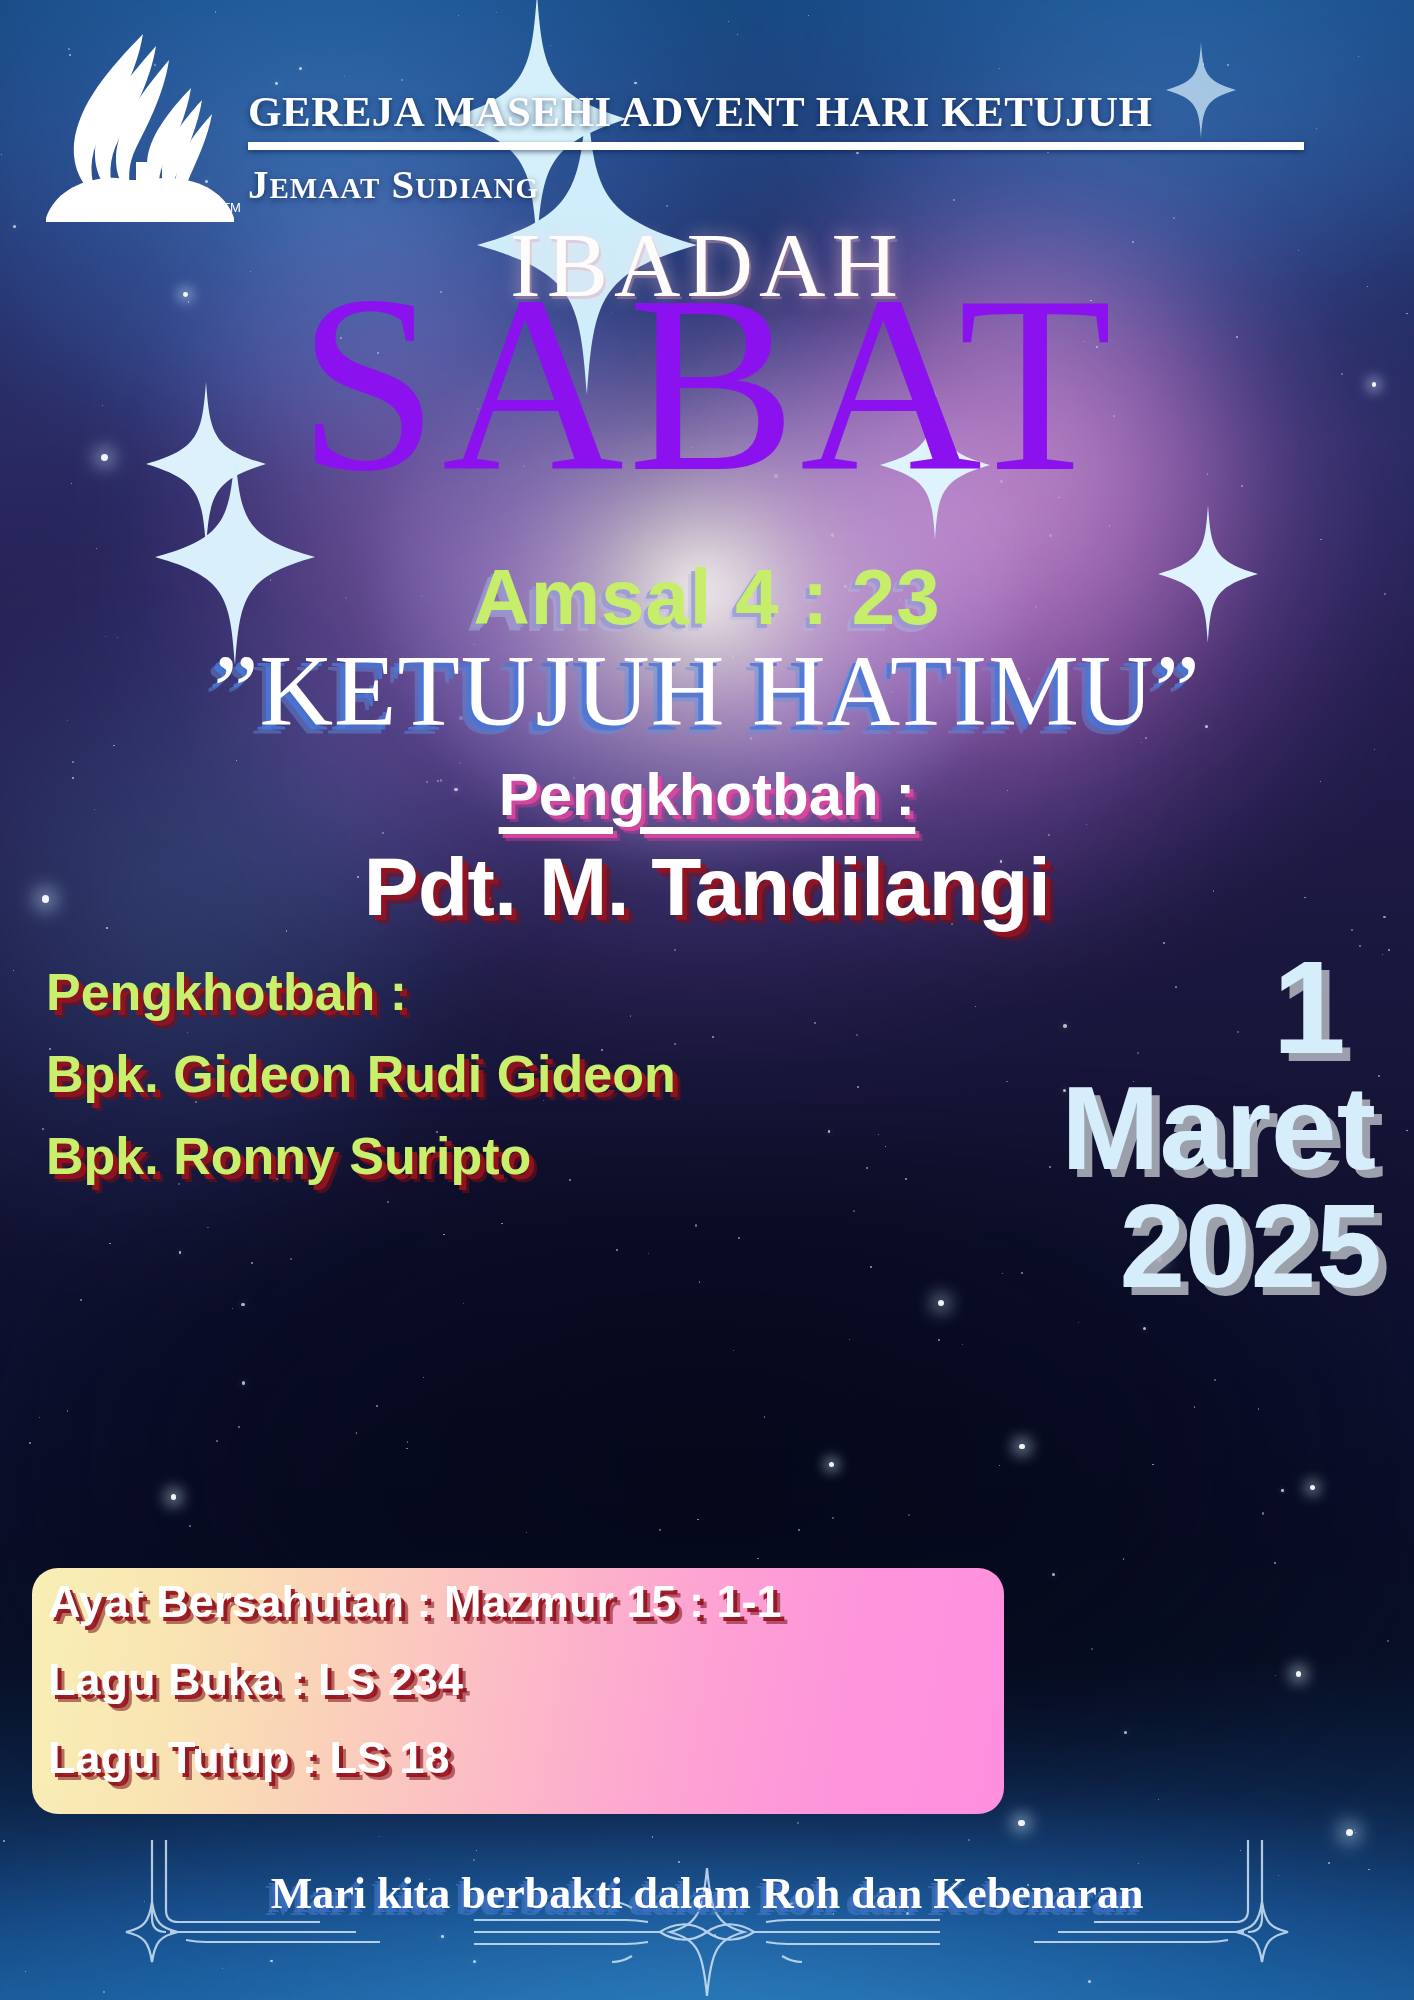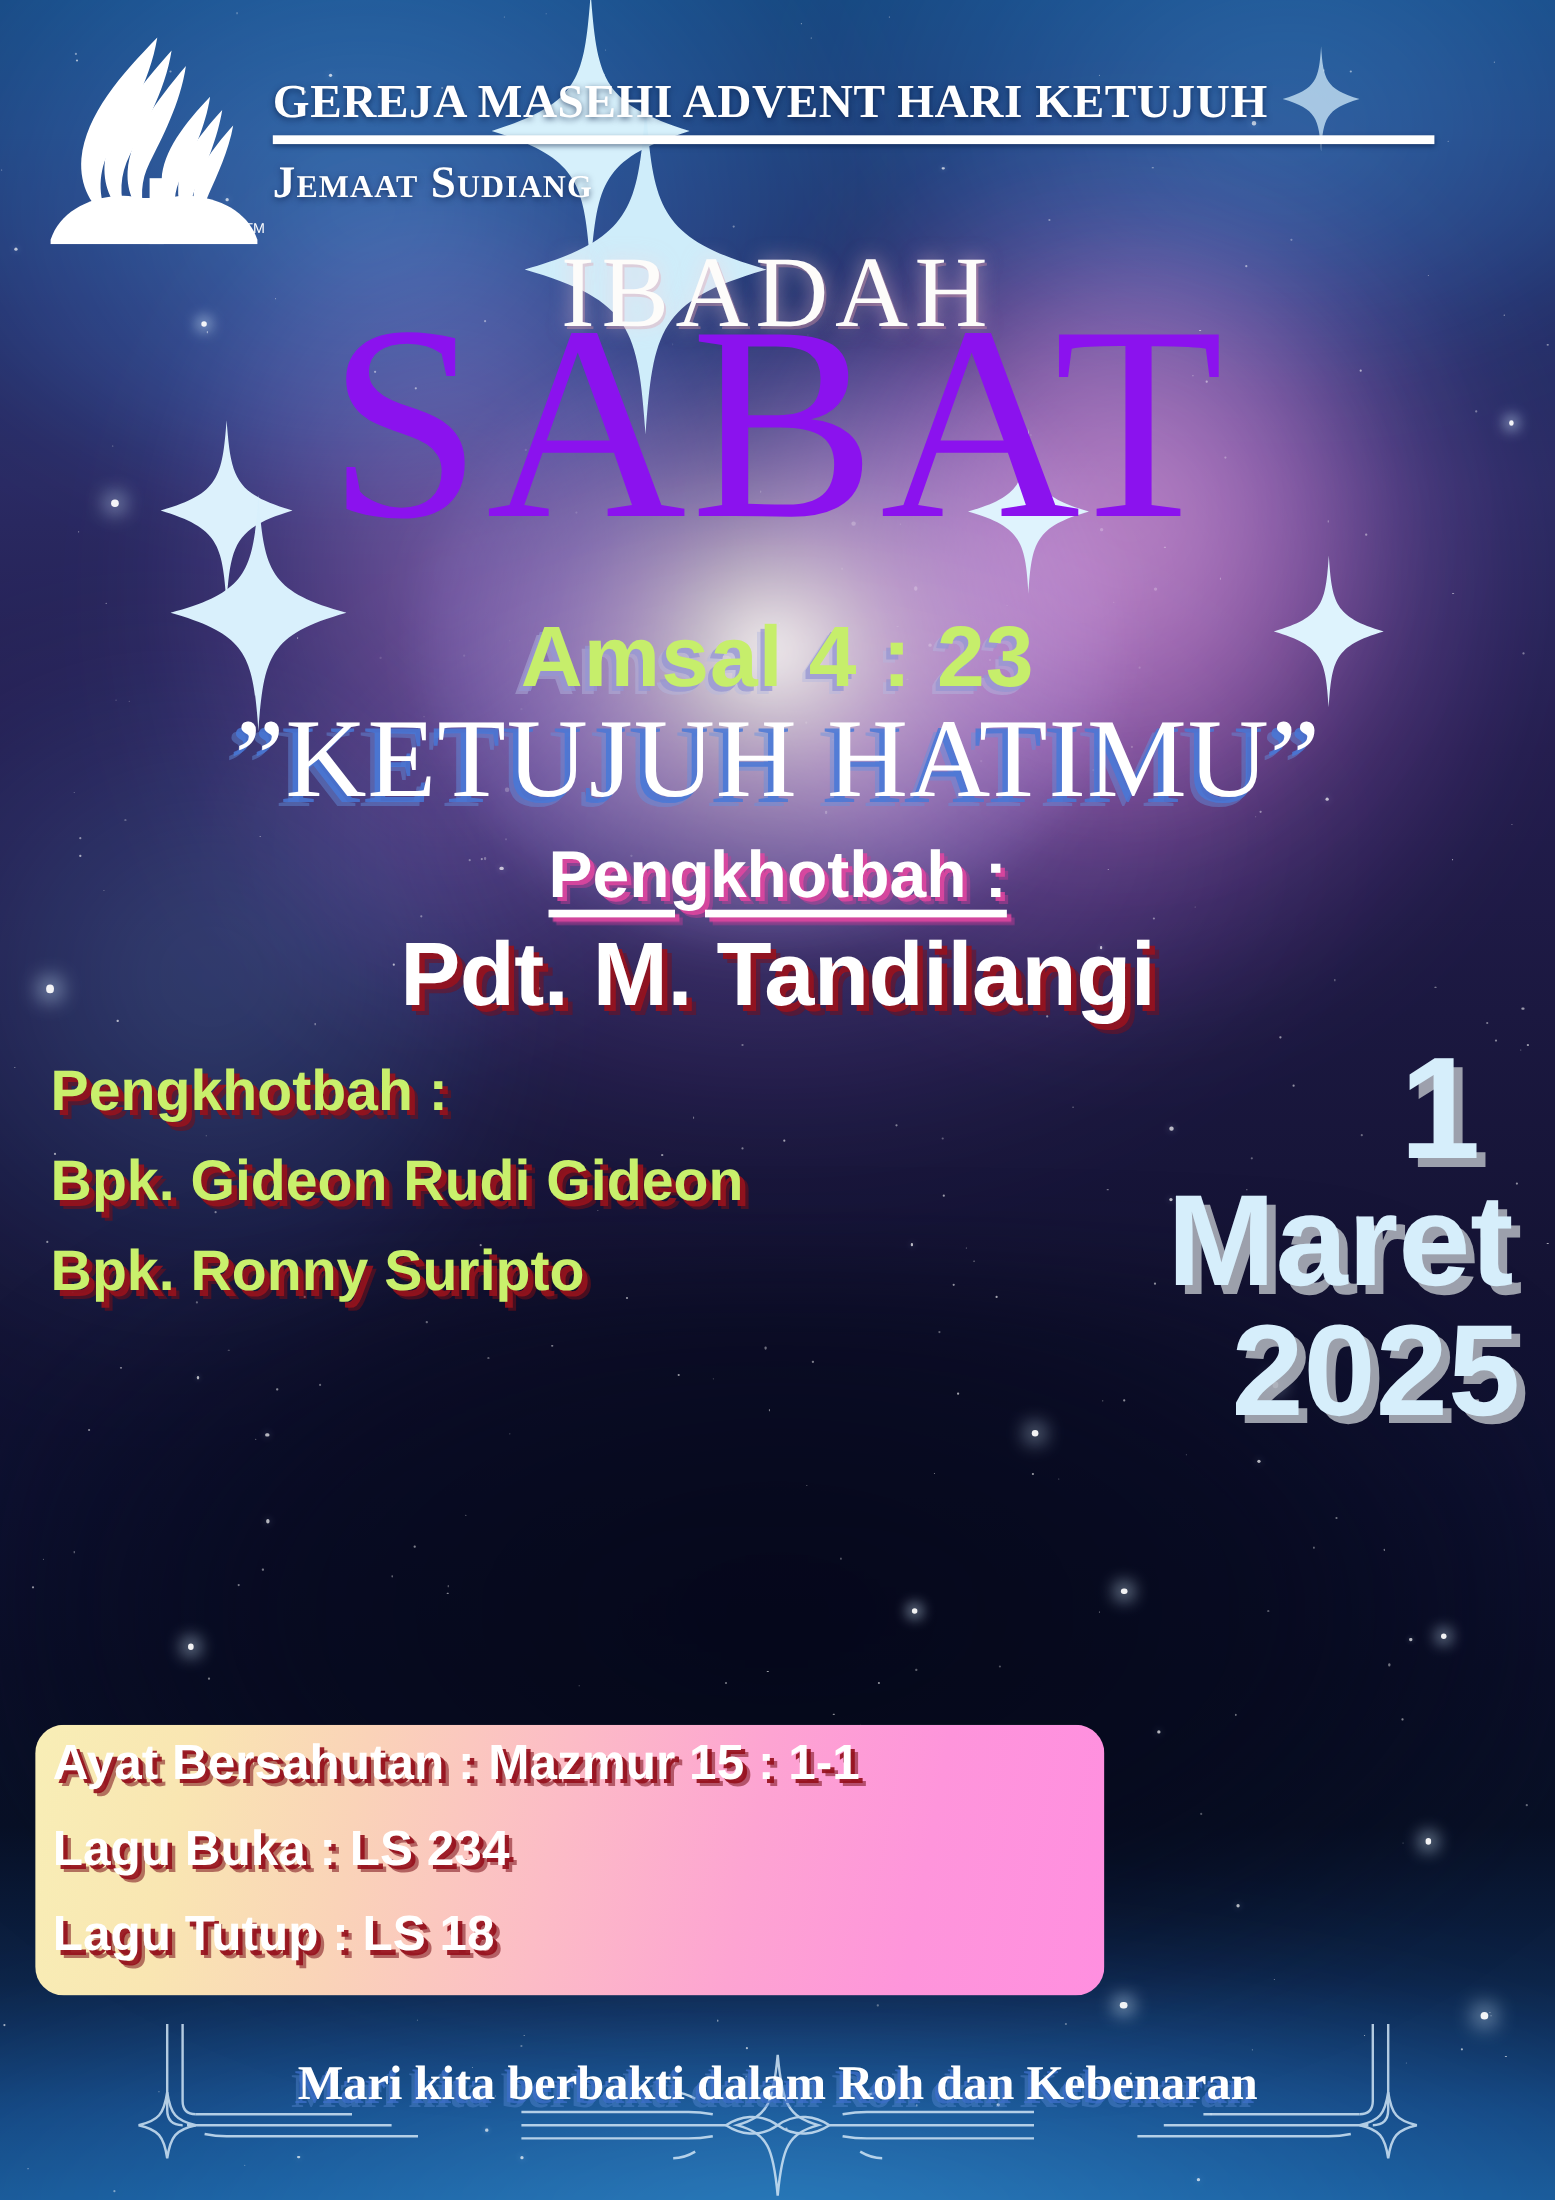--- a/index.html
+++ b/index.html
@@ -134,21 +134,21 @@
   .st{ position:absolute; border-radius:50%; background:#fff; }
 
   
   .sparkle{ position:absolute; pointer-events:none; }
 
   
   .header{
     position:absolute; left:0; top:14px; width:1414px; height:200px;
   }
   .sda-logo{ position:absolute; left:40px; top:18px; width:200px; height:190px; }
-  .header-text{ position:absolute; left:248px; top:54px; }
+  .header-text{ position:absolute; left:248px; top:73px; }
   .church-name{
     font-family:"Liberation Serif", serif;
     font-weight:bold;
     font-size:43px;
     letter-spacing:.5px;
     color:#ffffff;
     white-space:nowrap;
     text-shadow:0 2px 6px rgba(0,20,60,.6);
   }
   .hdr-rule{

